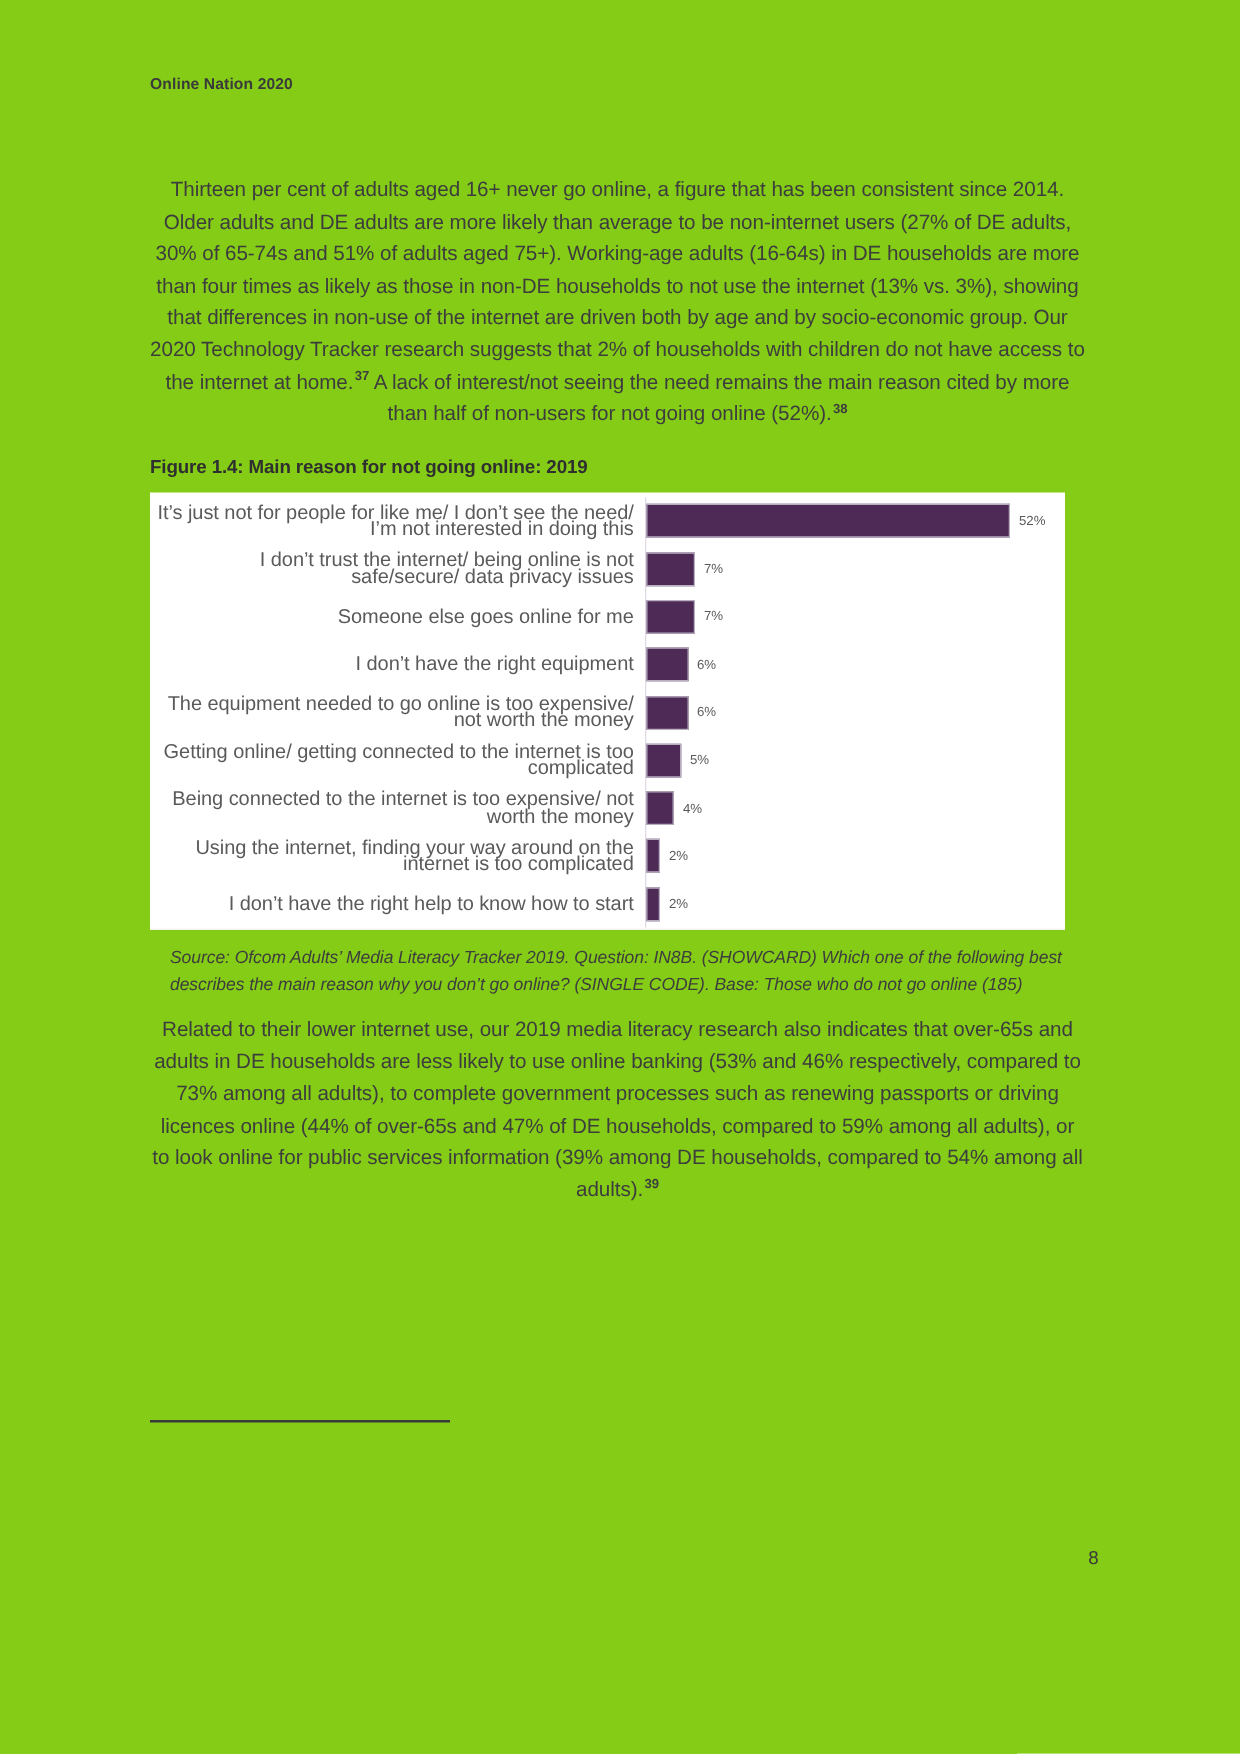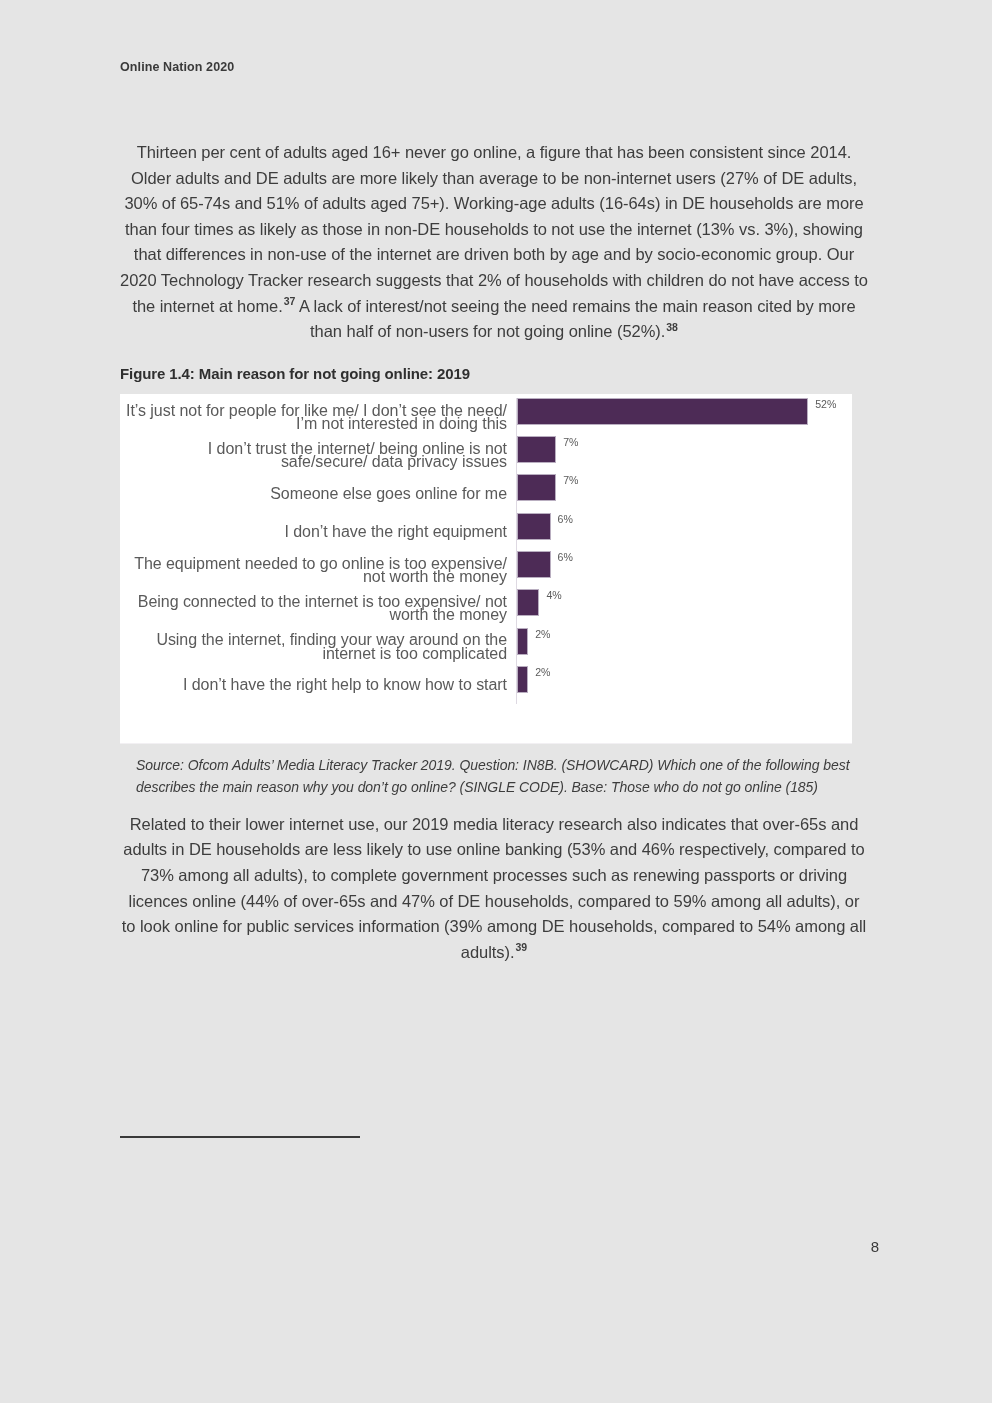--- a/index.html
+++ b/index.html
@@ -4,21 +4,21 @@
 <style>
   html, body {
     margin: 0;
     padding: 0;
     background: #ffffff;
   }
   .page {
     position: relative;
     width: 992px;
     height: 1403px;
-    background: #e5e5e5;
+    background: #84cc16;
     font-family: "Liberation Sans", sans-serif;
     overflow: hidden;
   }
   .running-header {
     position: absolute;
     left: 120px;
     top: 60px;
     font-size: 12.5px;
     font-weight: bold;
     color: #3a3a3a;
@@ -91,20 +91,21 @@
     font-size: 16px;
     line-height: 13.2px;
     color: #5a5a5a;
     letter-spacing: -0.05px;
   }
   .bar-zone {
     position: relative;
     flex: 1 1 auto;
     height: 100%;
     display: flex;
+    align-items: center;
     border-left: 1px solid #ded9e2;
   }
   .bar {
     height: 27px;
     background: #4d2b56;
     border: 1px solid #b9aec0;
     box-sizing: border-box;
   }
   .bar-value {
     font-size: 10.6px;
@@ -202,20 +203,27 @@
             </div>
           </div>
           <div class="chart-row">
             <div class="cat-label">The equipment needed to go online is too expensive/ not worth the money</div>
             <div class="bar-zone">
               <div class="bar" style="background: rgb(77, 43, 86); border-color: rgb(185, 174, 192); width: 33.6px;"></div>
               <div class="bar-value">6%</div>
             </div>
           </div>
           <div class="chart-row">
+            <div class="cat-label">Getting online/ getting connected to the internet is too complicated</div>
+            <div class="bar-zone">
+              <div class="bar" style="background: rgb(77, 43, 86); border-color: rgb(185, 174, 192); width: 28px;"></div>
+              <div class="bar-value">5%</div>
+            </div>
+          </div>
+          <div class="chart-row">
             <div class="cat-label">Being connected to the internet is too expensive/ not worth the money</div>
             <div class="bar-zone">
               <div class="bar" style="background: rgb(77, 43, 86); border-color: rgb(185, 174, 192); width: 22.4px;"></div>
               <div class="bar-value">4%</div>
             </div>
           </div>
           <div class="chart-row">
             <div class="cat-label">Using the internet, finding your way around on the internet is too complicated</div>
             <div class="bar-zone">
               <div class="bar" style="background: rgb(77, 43, 86); border-color: rgb(185, 174, 192); width: 11.2px;"></div>

